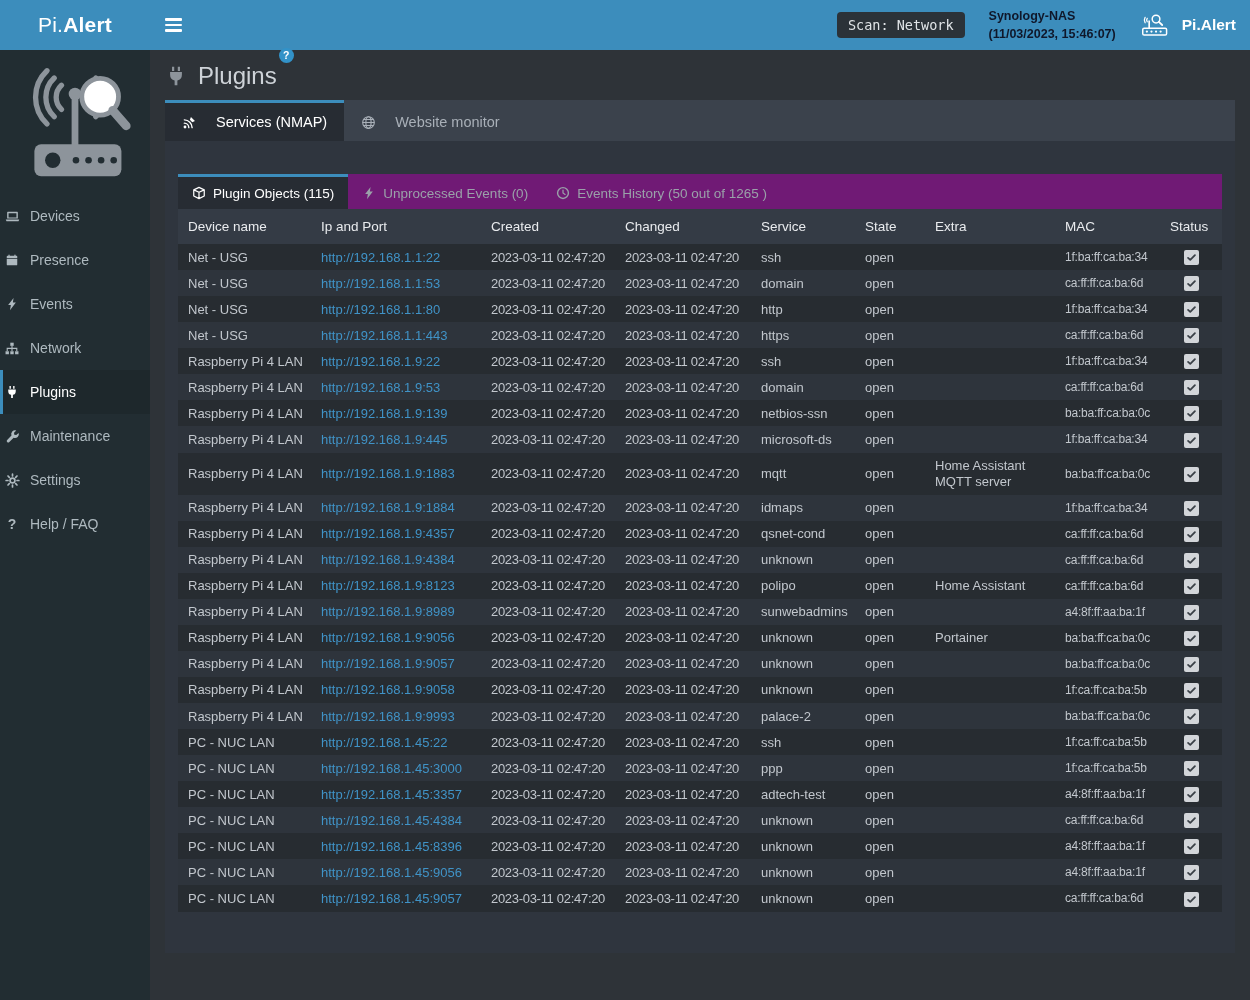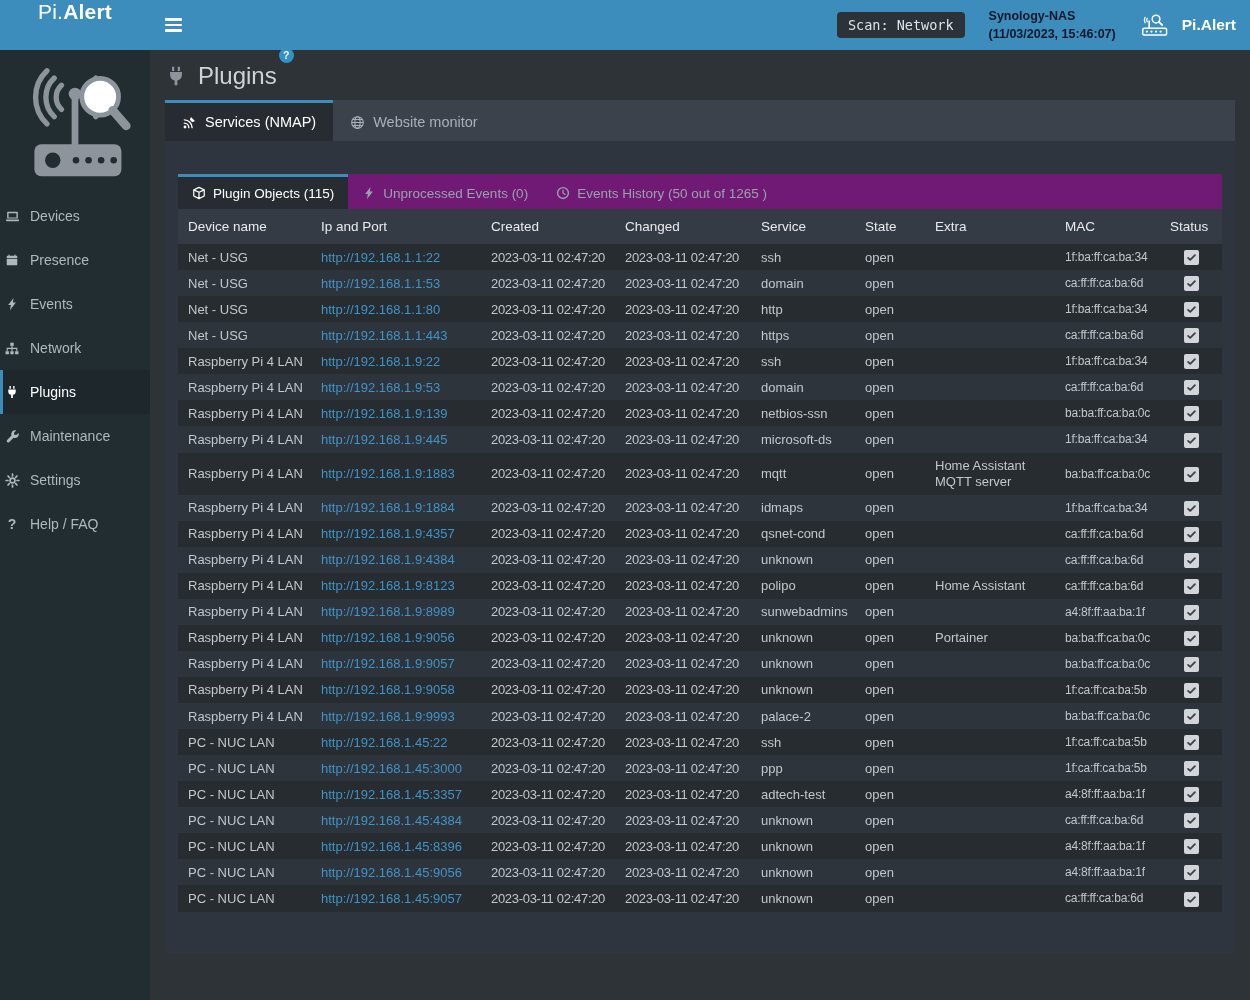--- a/index.html
+++ b/index.html
@@ -6,21 +6,21 @@
   *{box-sizing:border-box}
   html,body{margin:0;padding:0}
   body{
     width:1250px;height:1000px;overflow:hidden;
     background:#2e3338;
     font-family:"Liberation Sans","DejaVu Sans",sans-serif;
     -webkit-font-smoothing:antialiased;
   }
   
   .navbar{height:50px;display:flex;background:var(--accent);color:#fff}
-  .brand{width:150px;flex:none;display:flex;justify-content:center;
+  .brand{width:150px;flex:none;display:flex;align-items:center;justify-content:center;
     font-size:21px;letter-spacing:.2px;cursor:pointer}
   .brand b{font-weight:700}
   .nav-main{flex:1;display:flex;align-items:stretch}
   .hamburger{width:46px;display:flex;flex-direction:column;justify-content:center;align-items:center;gap:3px;cursor:pointer}
   .hamburger i{display:block;width:17px;height:2.5px;background:#fff;border-radius:1px}
   .nav-right{margin-left:auto;display:flex;align-items:center;gap:24px;padding-right:14px}
   .scan-badge{font-family:"DejaVu Sans Mono","Liberation Mono",monospace;font-size:13.5px;
     background:#2b3238;color:#e0e4e7;padding:5px 11px;border-radius:4px;white-space:pre}
   .host-info{font-size:12.5px;font-weight:700;line-height:1.45;color:#0f172a}
   .app-item{display:flex;align-items:center;gap:9px;font-weight:700;font-size:15.5px;color:#fff;cursor:pointer}
@@ -38,21 +38,21 @@
   
   .content{margin-left:150px;position:relative;height:950px}
   .page-header{padding:12px 15px 10px;display:flex;align-items:flex-start}
   .page-title{display:flex;align-items:center;gap:11px;font-size:24px;color:#ced3d8}
   .title-icon{color:#8d949b;display:inline-flex}
   .help-badge{width:15px;height:15px;border-radius:50%;background:#3292c8;color:#fff;
     font-size:10.5px;font-weight:700;text-align:center;line-height:15px;
     display:inline-block;margin:-14px 0 0 2px;cursor:pointer}
   .box{margin:0 15px}
   .nav-tabs{display:flex;background:#3b424c}
-  .tab{display:flex;align-items:center;gap:8px;padding:0 17px;height:41px;
+  .tab{display:flex;align-items:center;gap:19px;padding:0 17px;height:41px;
     border-top:3px solid transparent;color:#a9b0b8;font-size:14.5px;cursor:pointer}
   .tab .ic{display:inline-flex}
   .tab.active{background:#272c33;border-top-color:var(--accent);color:#fff}
   .pane{background:#2f353e;padding:33px 13px 13px;min-height:812px}
   .subtabs{display:flex;background:#701a75}
   .subtab{display:flex;align-items:center;gap:7px;padding:0 14px;height:35px;
     border-top:3px solid transparent;color:#9aa1a9;font-size:13.5px;cursor:pointer}
   .subtab .ic{display:inline-flex}
   .subtab.active{background:#272c33;border-top-color:var(--accent);color:#fff}
   

